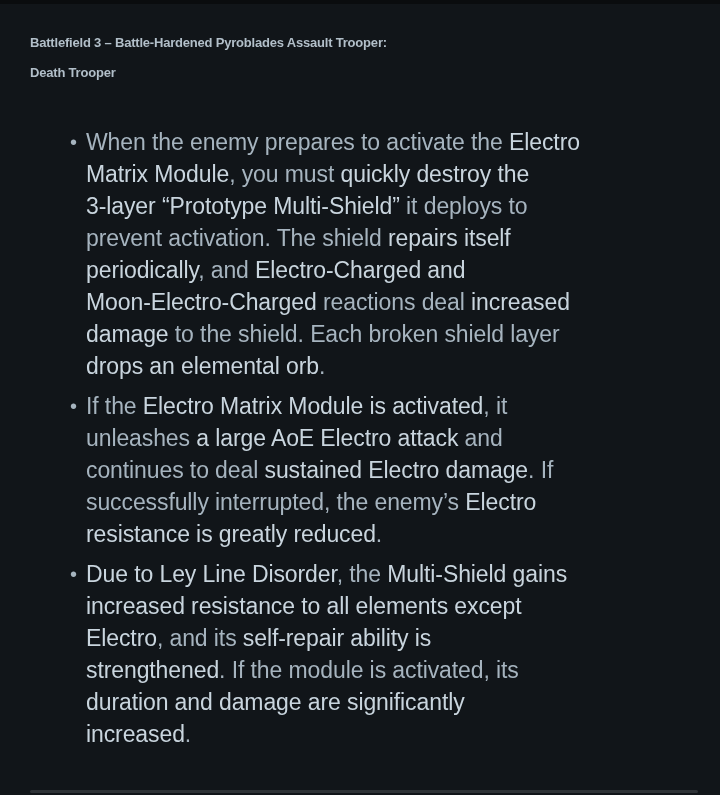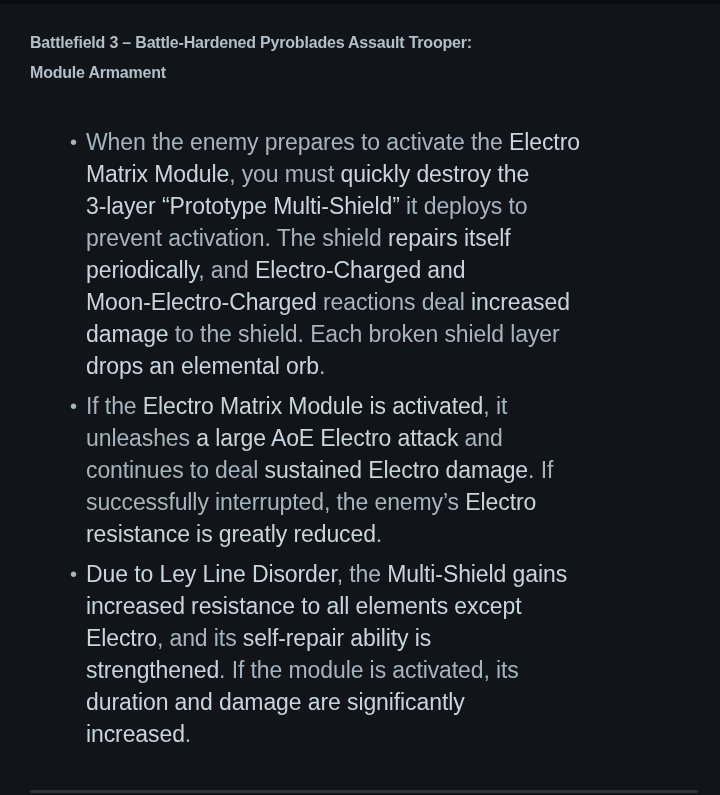--- a/index.html
+++ b/index.html
@@ -14,21 +14,21 @@
   .top-edge {
     position: absolute;
     top: 0; left: 0;
     width: 100%; height: 4px;
     background: #0a0c0e;
   }
   .content {
     padding: 28px 30px 0 30px;
   }
   .title {
-    font-size: 16px;
+    font-size: 13px;
     line-height: 30px;
     font-weight: 700;
     letter-spacing: -0.2px;
     color: #b2bfc9;
   }
   .title .b { color: #b2bfc9; font-weight: 700; }
   .bullet-list {
     list-style: none;
     margin-top: 38px;
     padding-left: 40px;
@@ -65,21 +65,21 @@
     border-radius: 2px;
     background: #2e3236;
   }
 </style>
 </head>
 <body>
 
 <div class="top-edge"></div>
 
 <main class="content">
-  <h1 class="title"><span class="b">Battlefield 3 – Battle-Hardened Pyroblades Assault Trooper:</span><br><span class="b">Module Armament</span></h1>
+  <h1 class="title"><span class="b">Battlefield 3 – Battle-Hardened Pyroblades Assault Trooper:</span><br><span class="b">Death Trooper</span></h1>
 
   <ul class="bullet-list">
     <li class="bullet">
       <span class="marker">•</span>
       <div class="li-text"><span>When the enemy prepares to activate the </span><span class="b">Electro</span><br><span class="b">Matrix Module</span><span>, you must </span><span class="b">quickly destroy the</span><br><span class="b">3-layer “Prototype Multi-Shield”</span><span> it deploys to</span><br><span>prevent activation. The shield </span><span class="b">repairs itself</span><br><span class="b">periodically</span><span>, and </span><span class="b">Electro-Charged and</span><br><span class="b">Moon-Electro-Charged</span><span> reactions deal </span><span class="b">increased</span><br><span class="b">damage</span><span> to the shield. Each broken shield layer</span><br><span class="b">drops an elemental orb</span><span>.</span></div>
     </li>
     <li class="bullet">
       <span class="marker">•</span>
       <div class="li-text"><span>If the </span><span class="b">Electro Matrix Module is activated</span><span>, it</span><br><span>unleashes </span><span class="b">a large AoE Electro attack</span><span> and</span><br><span>continues to deal </span><span class="b">sustained Electro damage</span><span>. If</span><br><span>successfully interrupted, the enemy’s </span><span class="b">Electro</span><br><span class="b">resistance is greatly reduced</span><span>.</span></div>
     </li>

